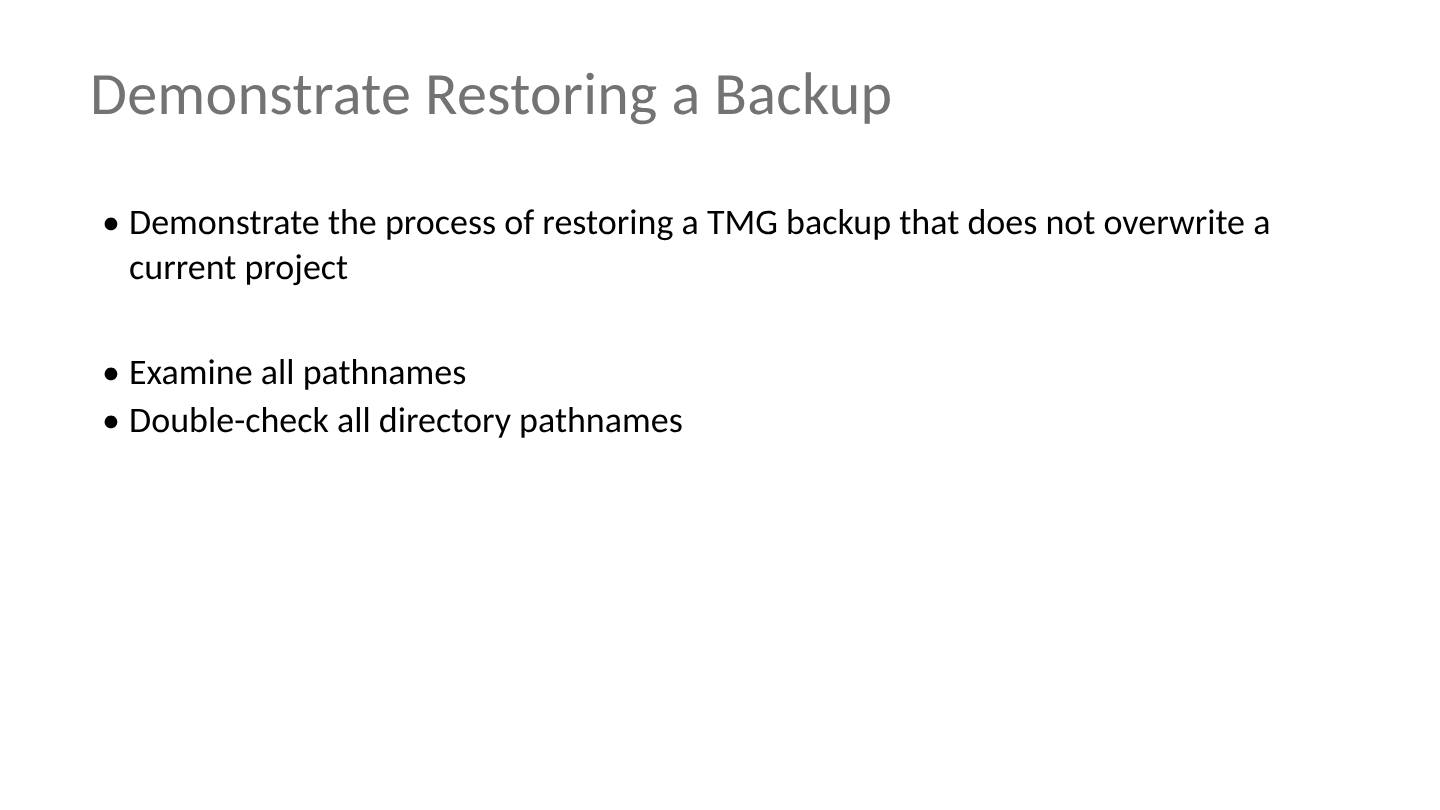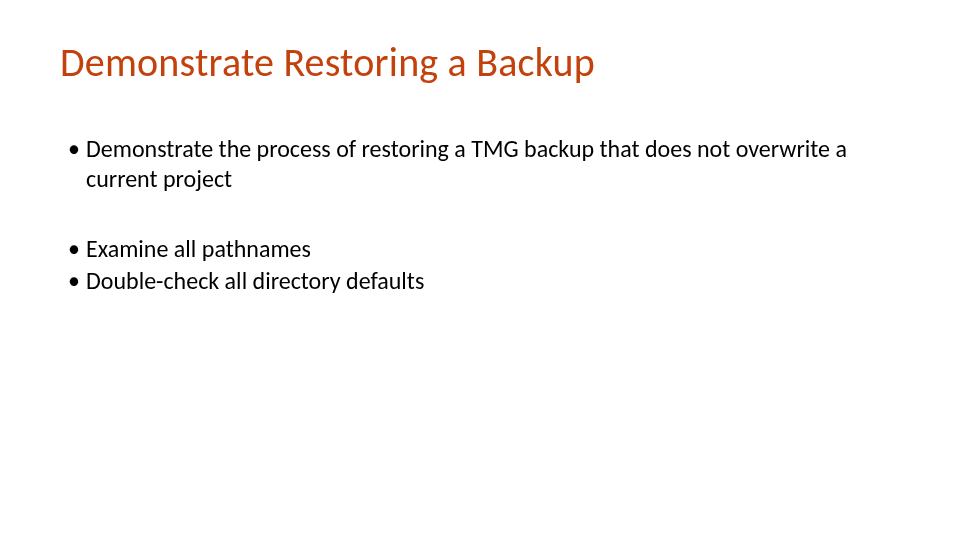--- a/index.html
+++ b/index.html
@@ -13,21 +13,21 @@
   }
   .slide {
     width: 960px;
     height: 540px;
     position: relative;
     padding: 40px 60px 0 60px;
   }
   .title {
     font-size: 40px;
     font-weight: 400;
-    color: #c2410c;
+    color: #737373;
     letter-spacing: 0.2px;
     margin-bottom: 48px;
     line-height: 1.15;
   }
   .body {
     font-size: 24px;
     line-height: 1.25;
     color: #000000;
   }
   .bullet-group {
@@ -65,19 +65,19 @@
       </div>
     </div>
 
     <div class="bullet-group">
       <div class="bullet">
         <span class="dot">•</span>
         <span class="text">Examine all pathnames</span>
       </div>
       <div class="bullet">
         <span class="dot">•</span>
-        <span class="text">Double-check all directory defaults</span>
+        <span class="text">Double-check all directory pathnames</span>
       </div>
     </div>
 
   </div>
 
 </div>
 
 </body></html>

